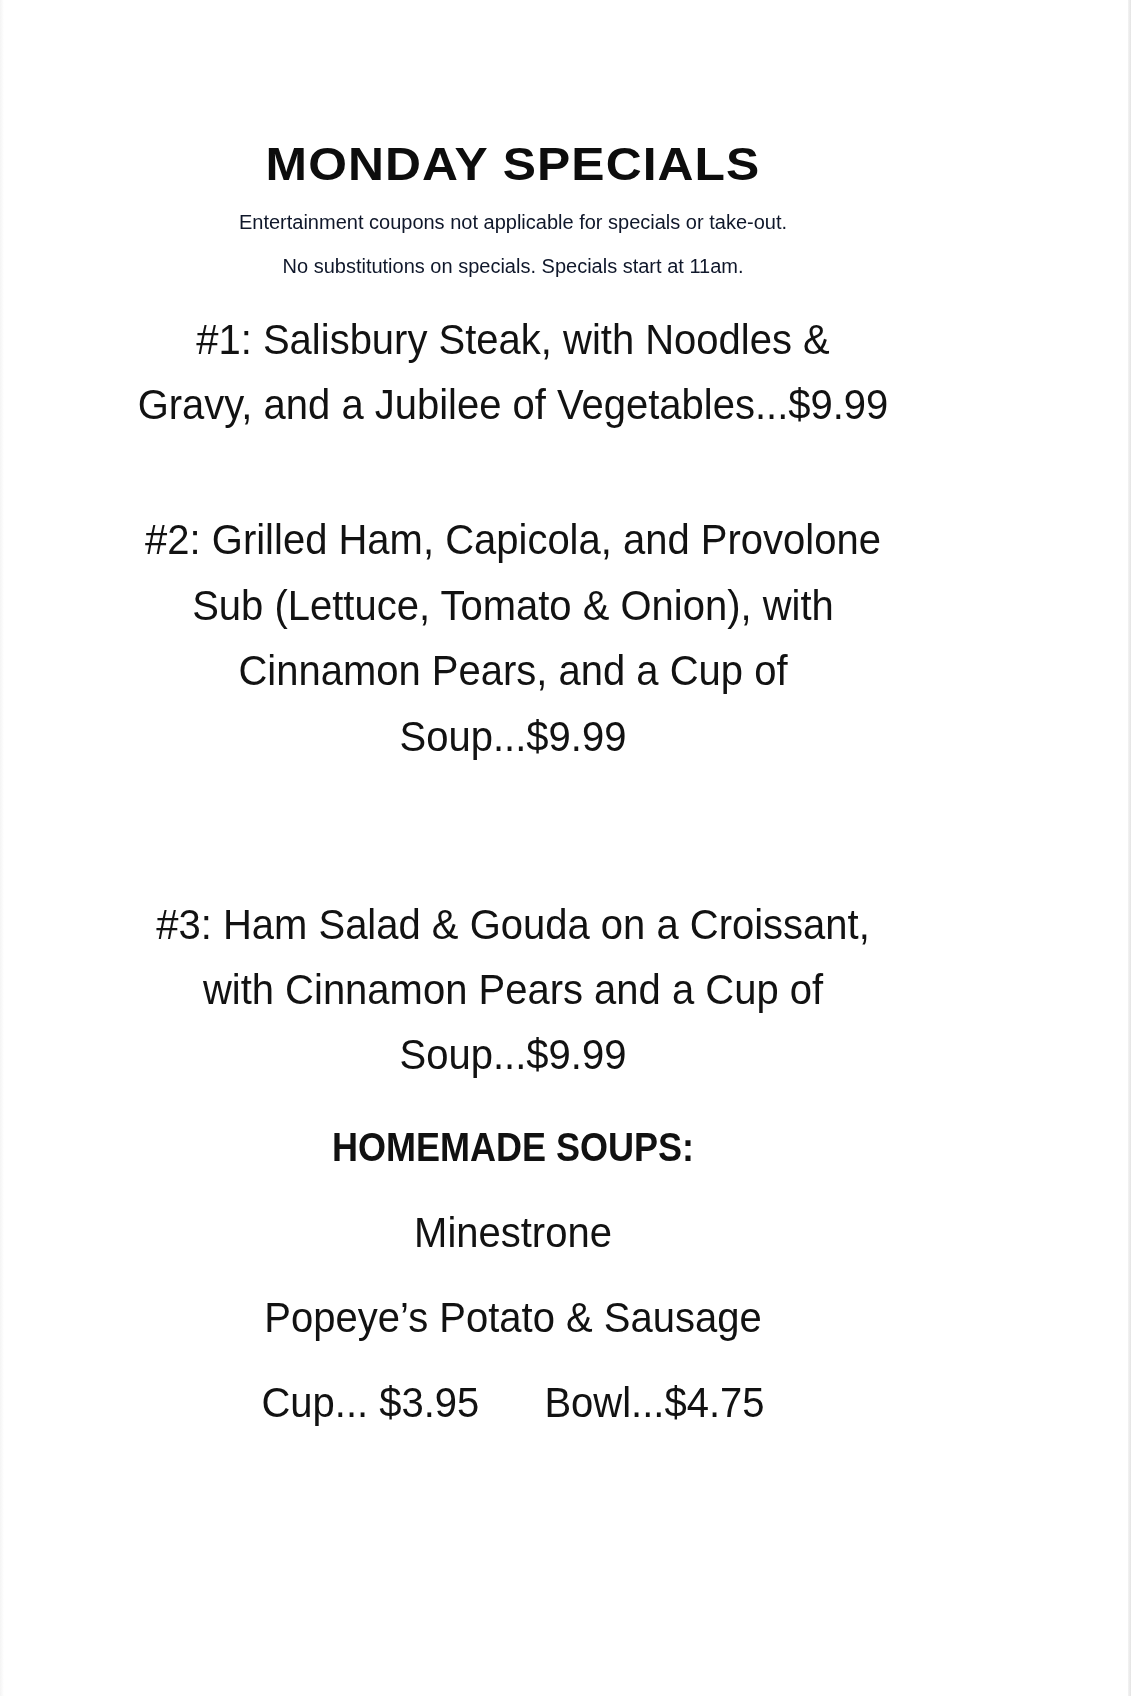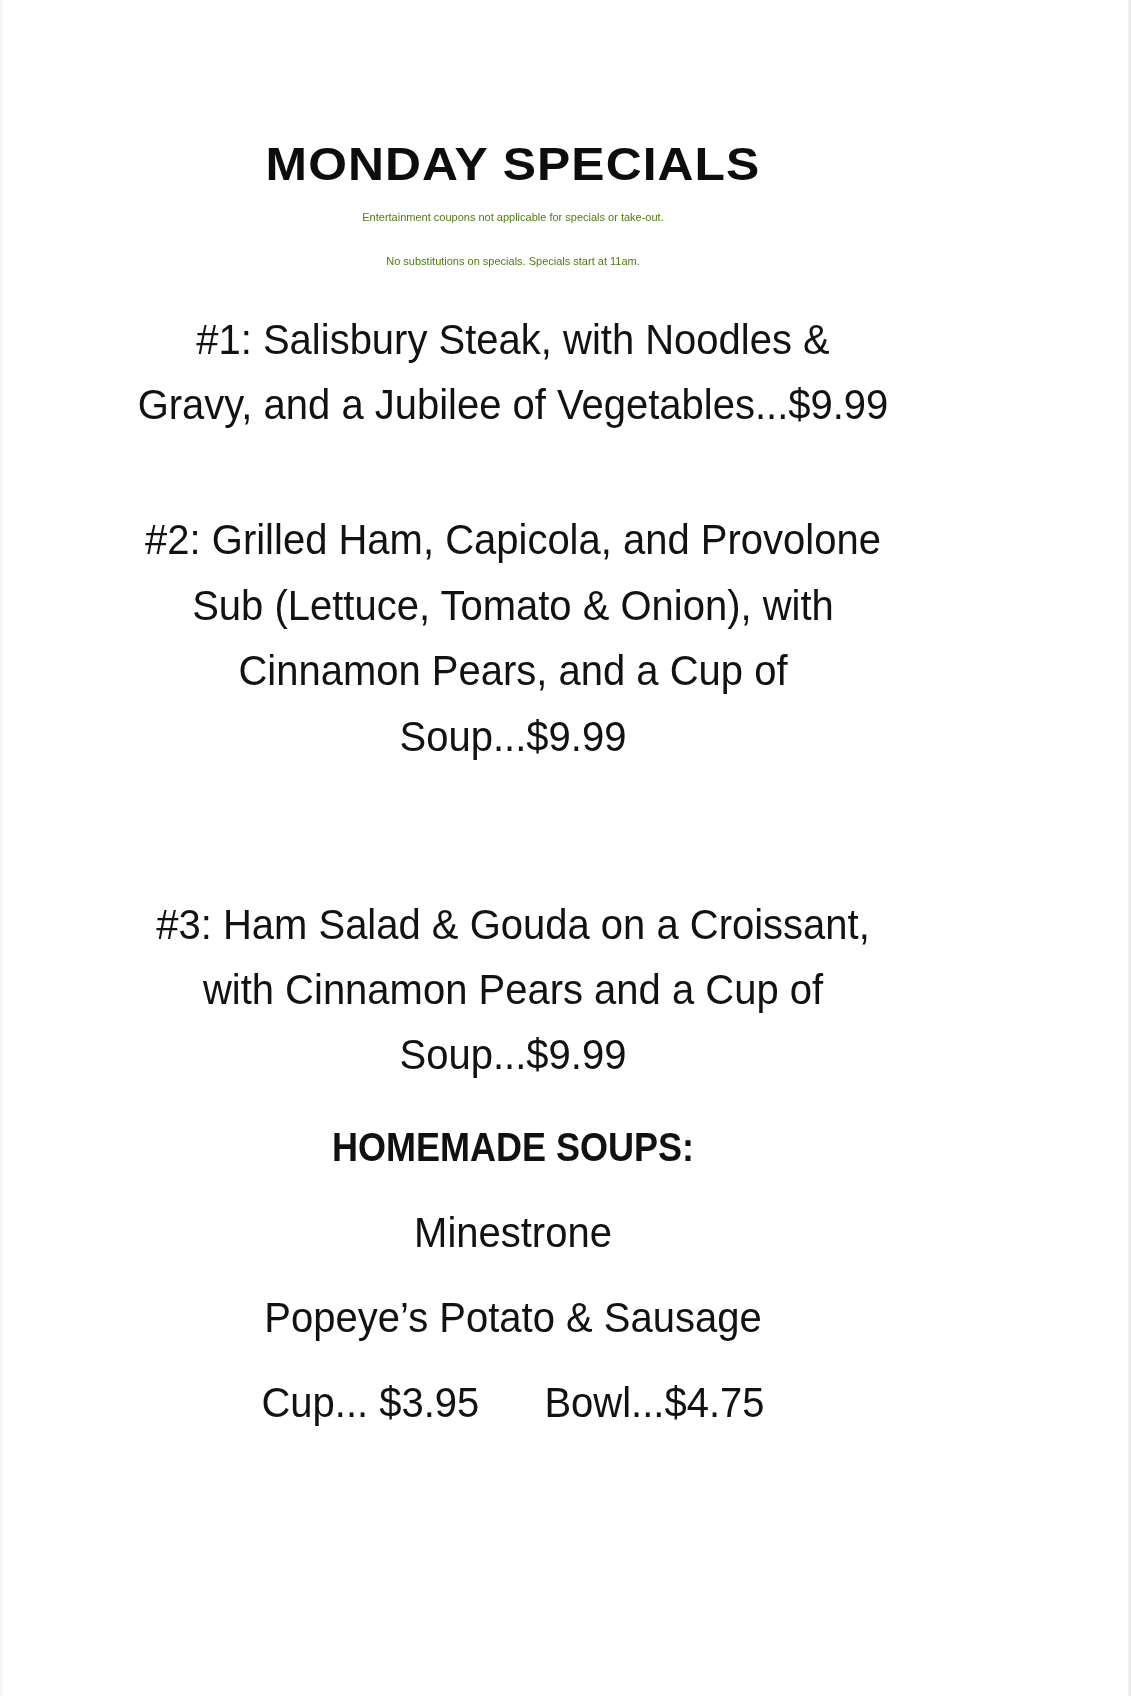--- a/index.html
+++ b/index.html
@@ -48,22 +48,22 @@
     }
     .title {
       top: 140px;
       font-size: 47px;
       font-weight: 900;
       letter-spacing: 1px;
       color: #0d0d0d;
       transform: scaleX(1.06);
     }
     .note {
-      font-size: 11px;
-      color: #4d7c0f;
+      font-size: 20px;
+      color: #0f172a;
     }
     .note-1 { top: 212px; }
     .note-2 { top: 256px; text-align: center; }
     .item {
       font-size: 43px;
       color: #121212;
       transform: scaleX(0.93);
     }
     .heading {
       font-size: 40px;

